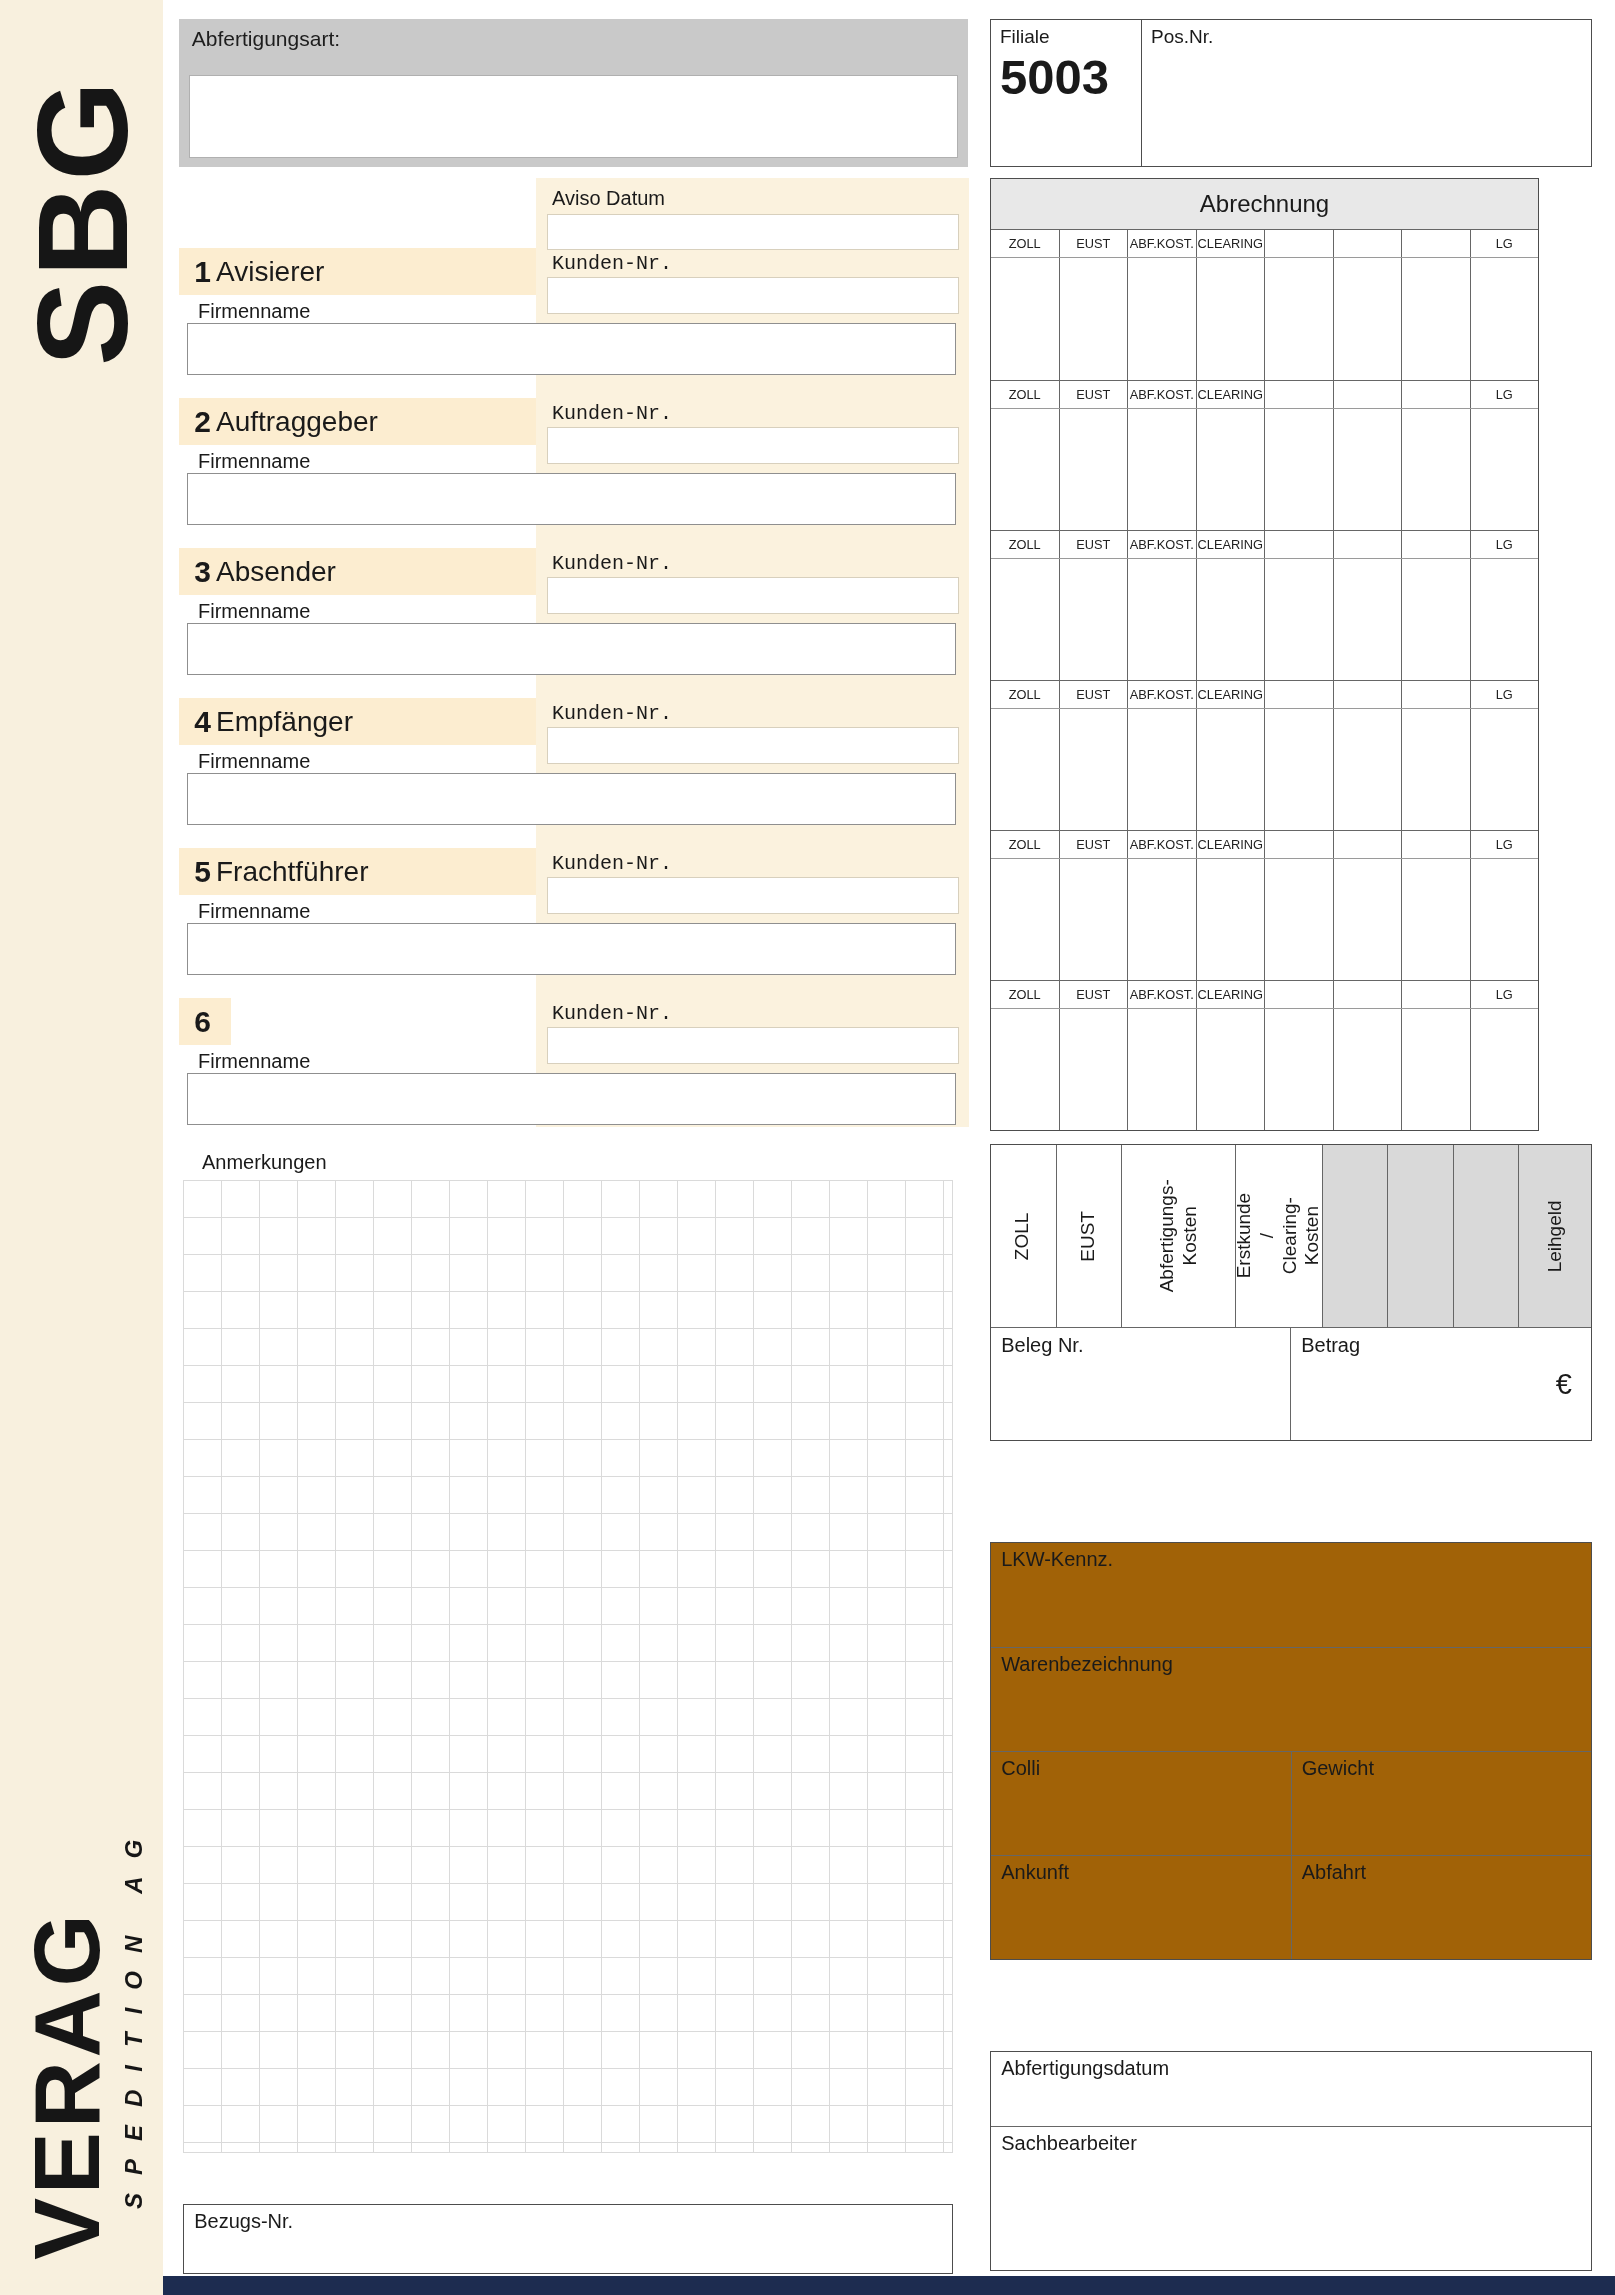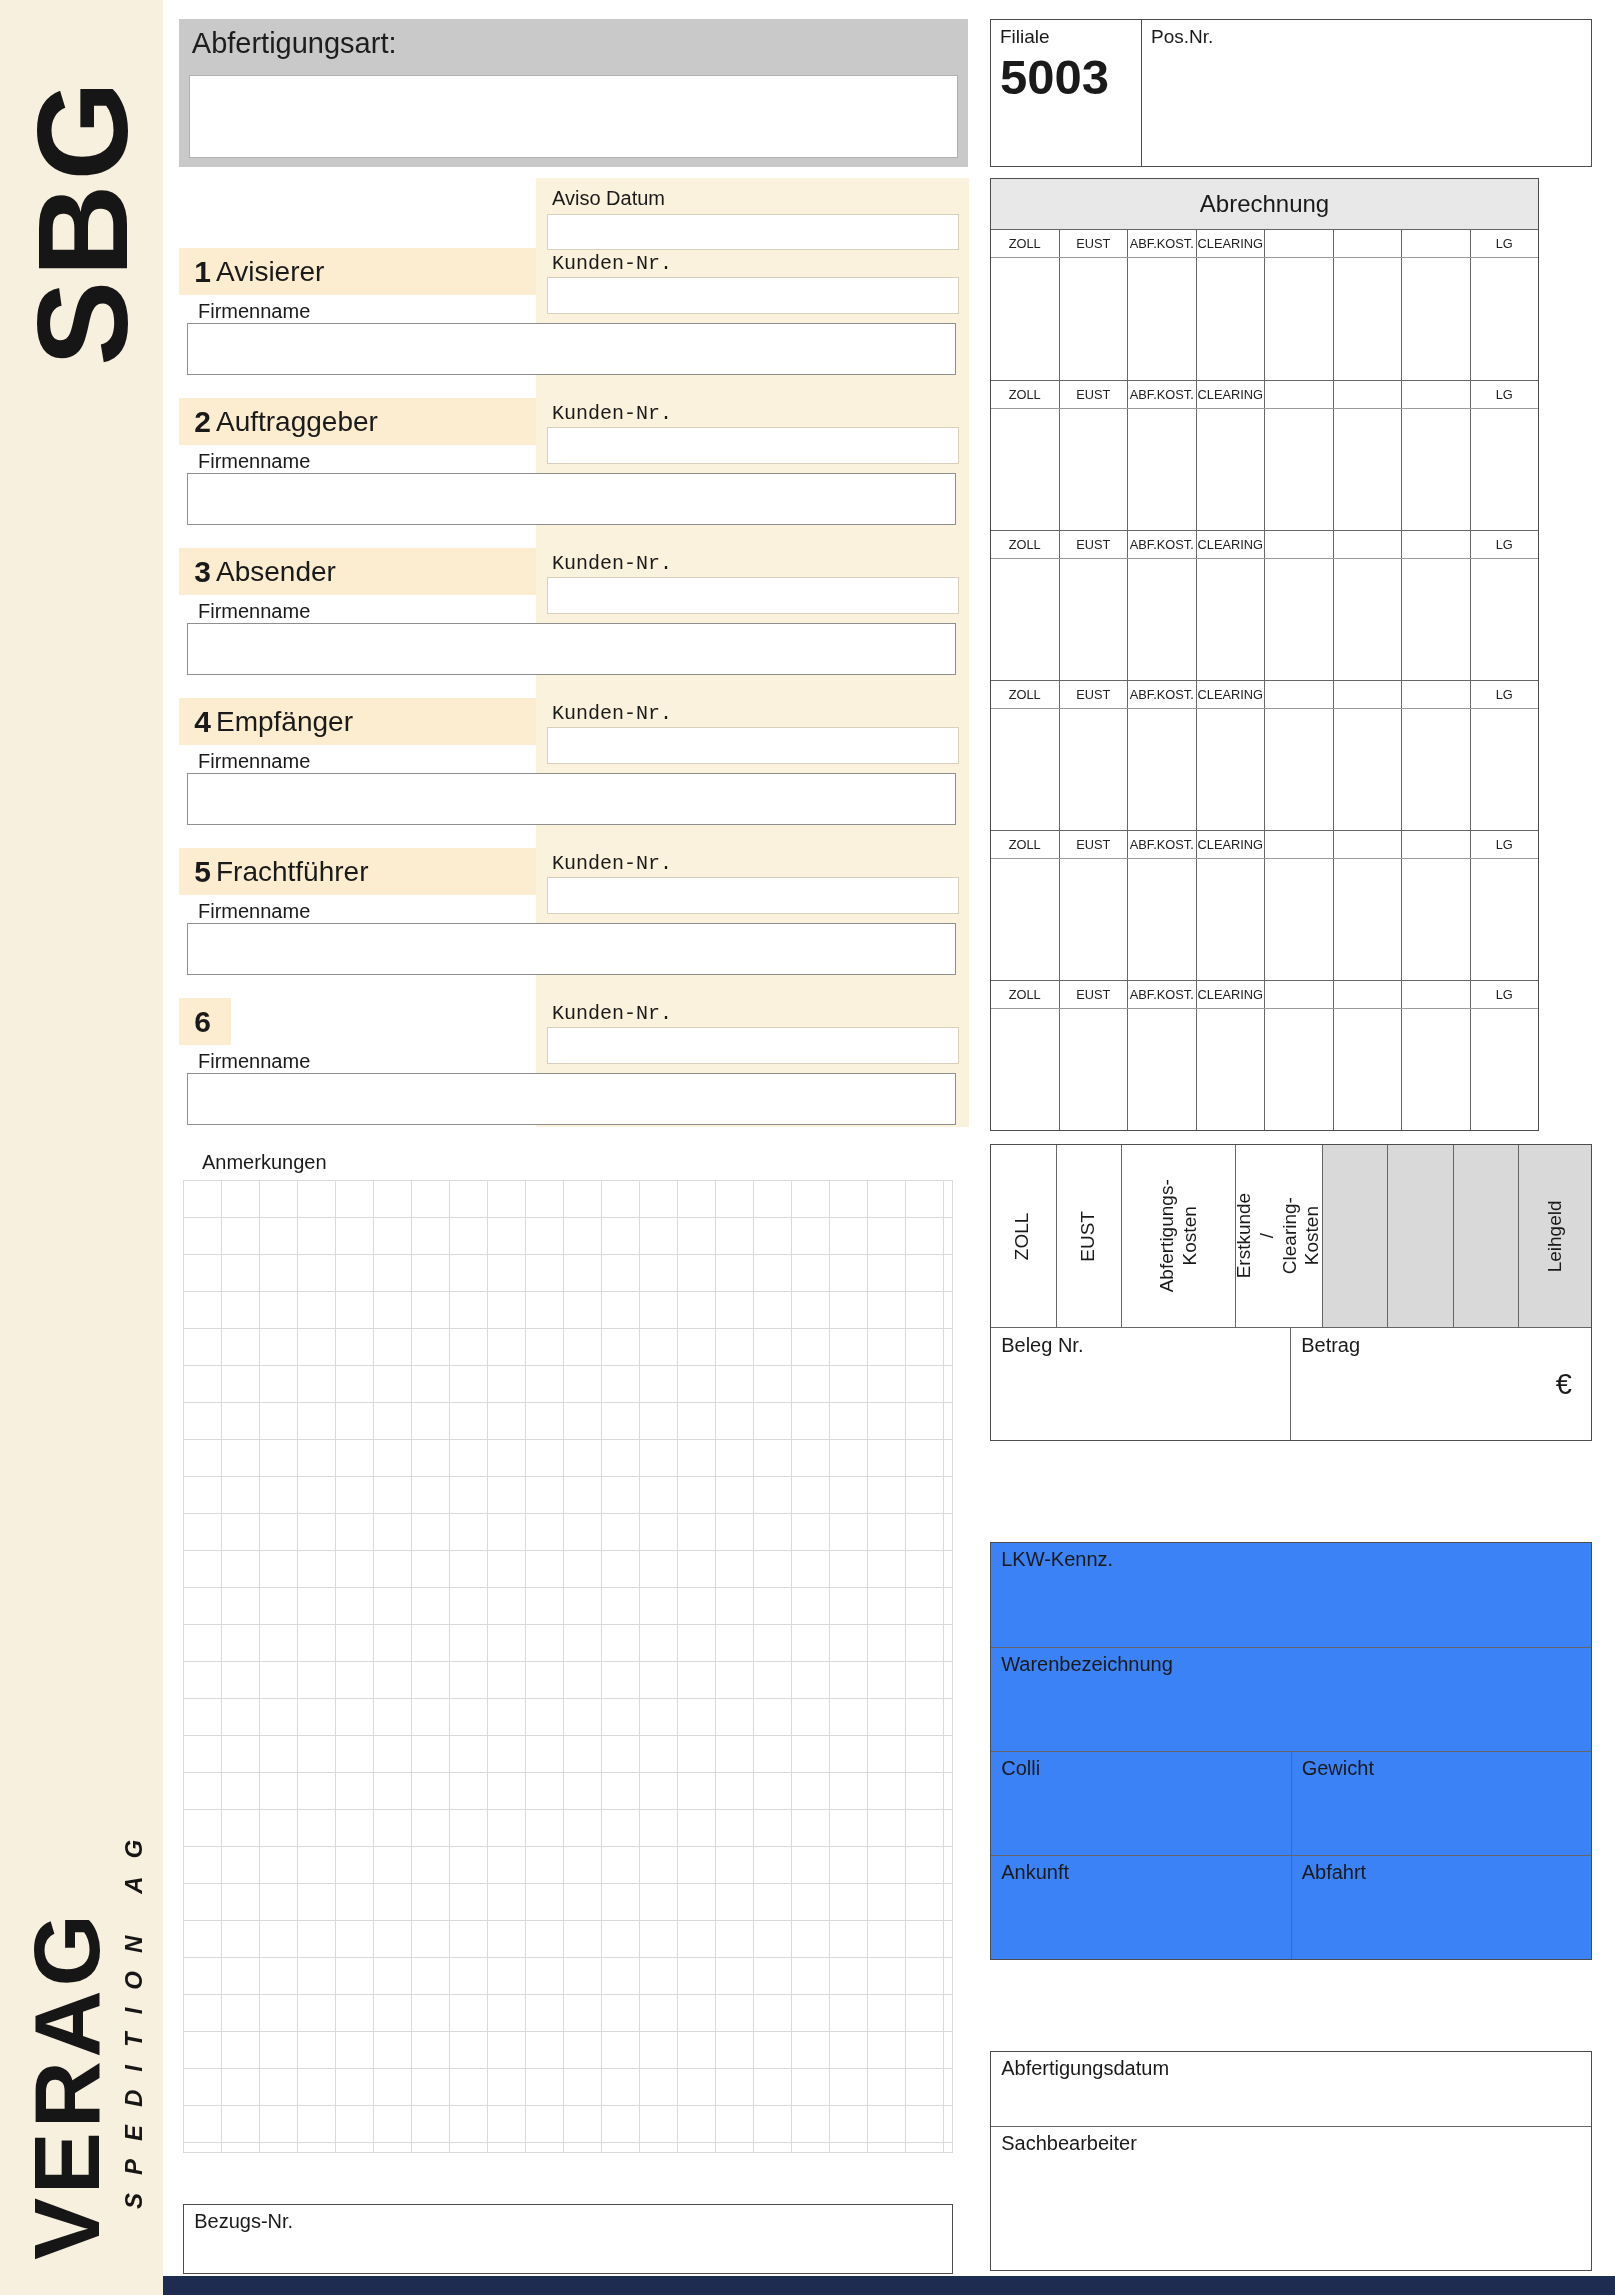--- a/index.html
+++ b/index.html
@@ -10,21 +10,21 @@
   #sidebar { position: absolute; left: 0; top: 0; width: 163px; height: 2295px; background: #f8f0de; }
   #logo-sbg { position: absolute; left: 19px; top: 366px; transform: rotate(-90deg); transform-origin: left top;
               font-size: 128px; font-weight: bold; letter-spacing: 3.8px; line-height: 1; color: #161616; white-space: nowrap; }
   #logo-verag { position: absolute; left: 20.5px; top: 2260px; transform: rotate(-90deg); transform-origin: left top;
                 white-space: nowrap; color: #161616; }
   #verag-main { font-size: 93px; font-weight: bold; letter-spacing: 3.8px; line-height: 1; }
   #verag-sub { font-size: 24px; font-weight: bold; font-style: italic; letter-spacing: 18px; margin: 6.4px 0 0 51px; }
 
   
   #abfert-box { position: absolute; left: 179px; top: 19px; width: 789px; height: 148px; background: #c9c9c9; }
-  #abfert-label { position: absolute; left: 12.8px; top: 7.7px; font-size: 29px; color: #1d1d1d; }
+  #abfert-label { position: absolute; left: 12.8px; top: 7.7px; font-size: 21px; color: #1d1d1d; }
   #abfert-input { position: absolute; left: 10.2px; top: 56px; width: 769px; height: 83px; background: #fff; border: 0.6px solid #b0b0b0; }
 
   #filiale-box { position: absolute; left: 990px; top: 19px; width: 602px; height: 148px; border: 1.9px solid #4d4d4d; background: #fff; display: flex; }
   #filiale-cell { width: 151px; border-right: 1.9px solid #4d4d4d; padding: 6.4px 9px; }
   .small-label { font-size: 19px; }
   #filiale-value { font-size: 49px; font-weight: bold; margin-top: 1px; }
   #posnr-cell { flex: 1; padding: 6.4px 9px; }
 
   
   #cream-band { position: absolute; left: 536px; top: 178px; width: 433px; height: 949px; background: #fbf2de; }
@@ -68,21 +68,21 @@
 
   
   #anm-label { position: absolute; left: 202px; top: 1151px; font-size: 20px; }
   #anm-grid { position: absolute; left: 183px; top: 1180px; width: 770px; height: 973px;
               background-image: linear-gradient(to right, #dadada 1.3px, transparent 1.3px),
                                 linear-gradient(to bottom, #dadada 1.3px, transparent 1.3px);
               background-size: 38px 37px;
               border-right: 1.3px solid #dadada; border-bottom: 1.3px solid #dadada; }
 
   
-  #details-box { position: absolute; left: 990px; top: 1542px; width: 602px; border: 1.9px solid #4d4d4d; background: #3b82f6; }
+  #details-box { position: absolute; left: 990px; top: 1542px; width: 602px; border: 1.9px solid #4d4d4d; background: #a16207; }
   .det-cell { height: 104px; padding: 5.1px 10.2px; }
   .det-row { height: 104px; display: flex; }
   .det-half { flex: 1; padding: 5.1px 10.2px; }
   .bt { border-top: 1.3px solid #666; }
   .br { border-right: 1.3px solid #666; }
 
   #processing-box { position: absolute; left: 990px; top: 2051px; width: 602px; border: 1.9px solid #4d4d4d; background: #fff; }
   #abfertdatum-cell { height: 74px; padding: 5.1px 10.2px; }
   #sachbearbeiter-cell { height: 144px; padding: 5.1px 10.2px; }
 

